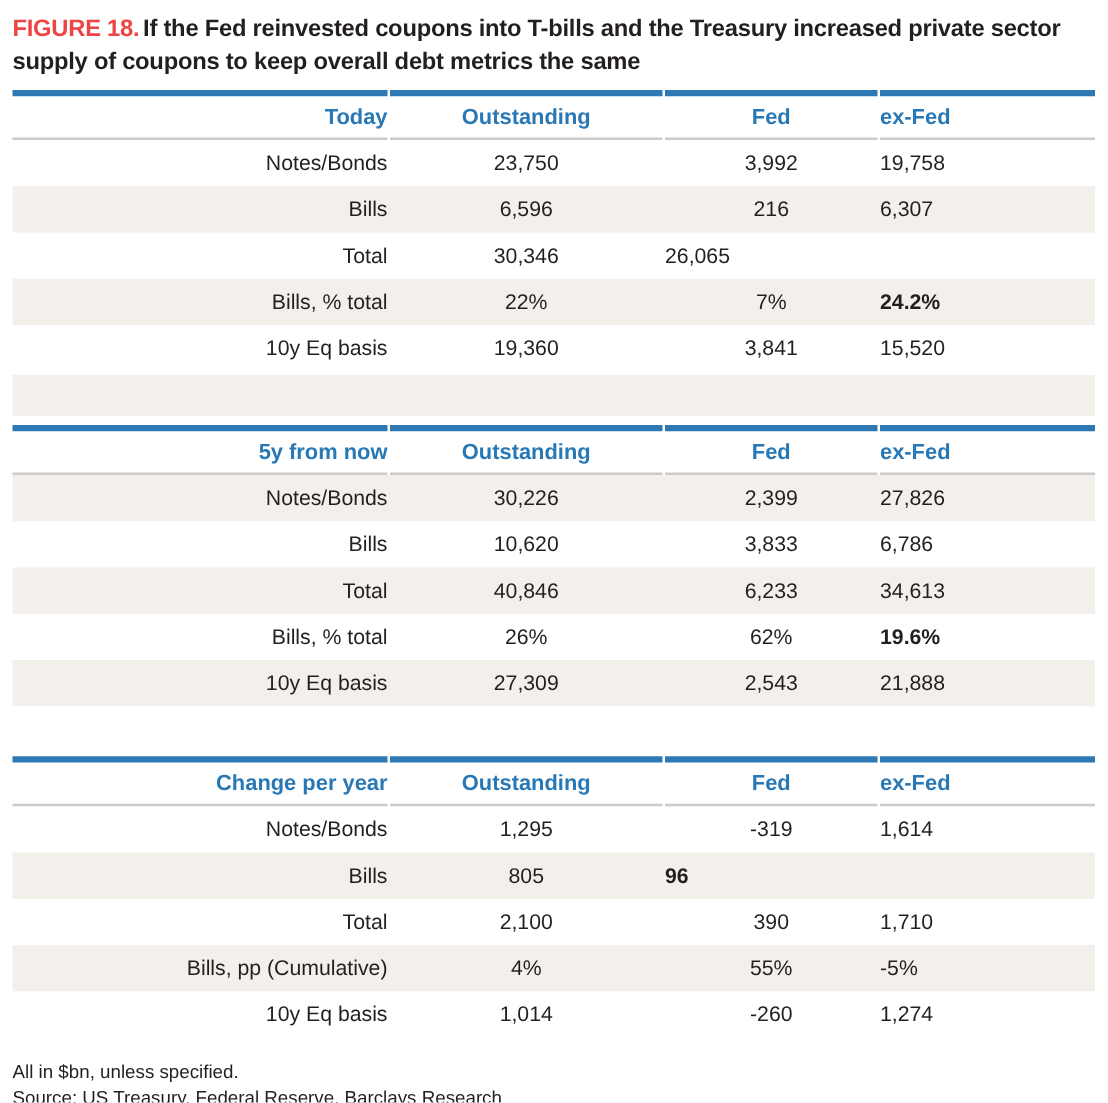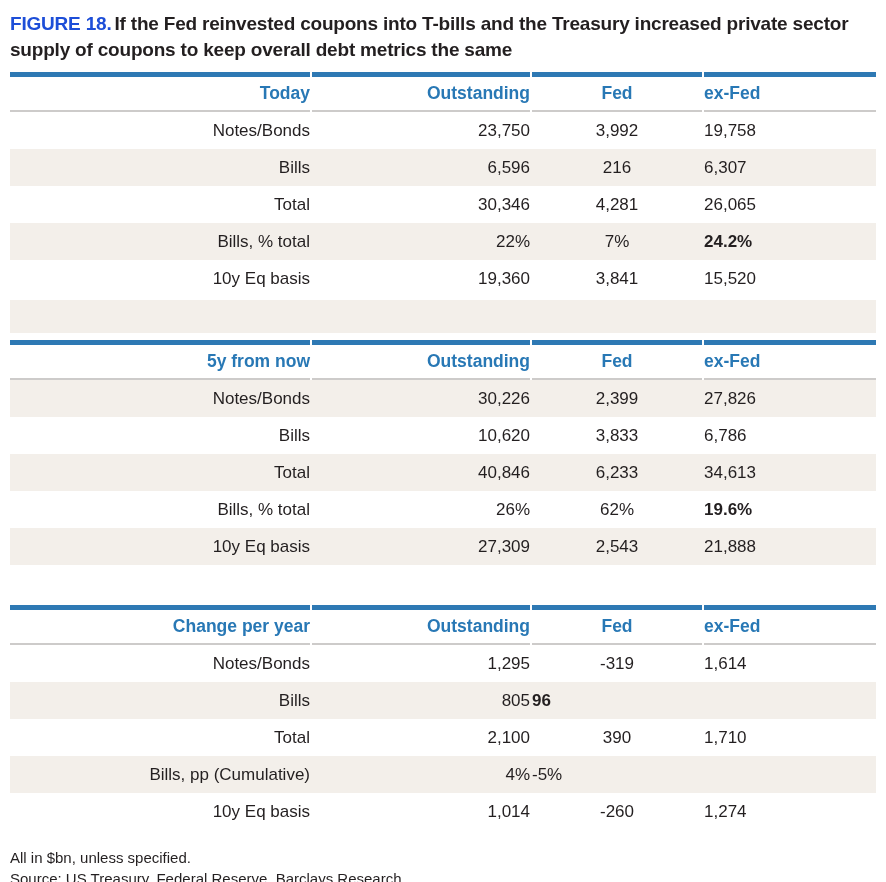--- a/index.html
+++ b/index.html
@@ -24,36 +24,36 @@
   
   .fig-title {
     font-size: 19px;
     font-weight: bold;
     line-height: 26px;
     letter-spacing: -0.2px;
     margin: 3px 0 9px 0;
     color: #231f20;
   }
   .fig-label {
-    color: #1d4ed8;
+    color: #ef4444;
     margin-right: 3px;
   }
 
   
   .dtable { width: 866px; }
   .row {
     display: flex;
     height: 37px;
     align-items: center;
     font-size: 17px;
   }
   .row.shaded { background: #f3efea; }
   .cell { box-sizing: border-box; }
   .c0 { width: 300px; text-align: right; padding-left: 7px; margin-right: 2px; }
-  .c1 { width: 218px; text-align: right; margin-right: 2px; }
+  .c1 { width: 218px; text-align: center; margin-right: 2px; }
   .c2 { width: 170px; text-align: center; margin-right: 2px; }
   .c3 { width: 172px; text-align: left; margin-right: 0; }
 
   .header-row {
     height: auto;
     align-items: stretch;
   }
   .header-row .cell {
     border-top: 5px solid #2e79b4;
     border-bottom: 2px solid #cdcbca;
@@ -106,21 +106,20 @@
     </div>
     <div class="row shaded">
       <div class="cell c0">Bills</div>
       <div class="cell c1">6,596</div>
       <div class="cell c2">216</div>
       <div class="cell c3">6,307</div>
     </div>
     <div class="row">
       <div class="cell c0">Total</div>
       <div class="cell c1">30,346</div>
-      <div class="cell c2">4,281</div>
       <div class="cell c3">26,065</div>
     </div>
     <div class="row shaded">
       <div class="cell c0">Bills, % total</div>
       <div class="cell c1">22%</div>
       <div class="cell c2">7%</div>
       <div class="cell c3 bold">24.2%</div>
     </div>
     <div class="row">
       <div class="cell c0">10y Eq basis</div>
@@ -193,20 +192,21 @@
     </div>
     <div class="row">
       <div class="cell c0">Total</div>
       <div class="cell c1">2,100</div>
       <div class="cell c2">390</div>
       <div class="cell c3">1,710</div>
     </div>
     <div class="row shaded">
       <div class="cell c0">Bills, pp (Cumulative)</div>
       <div class="cell c1">4%</div>
+      <div class="cell c2">55%</div>
       <div class="cell c3">-5%</div>
     </div>
     <div class="row">
       <div class="cell c0">10y Eq basis</div>
       <div class="cell c1">1,014</div>
       <div class="cell c2">-260</div>
       <div class="cell c3">1,274</div>
     </div>
   </div>
 

